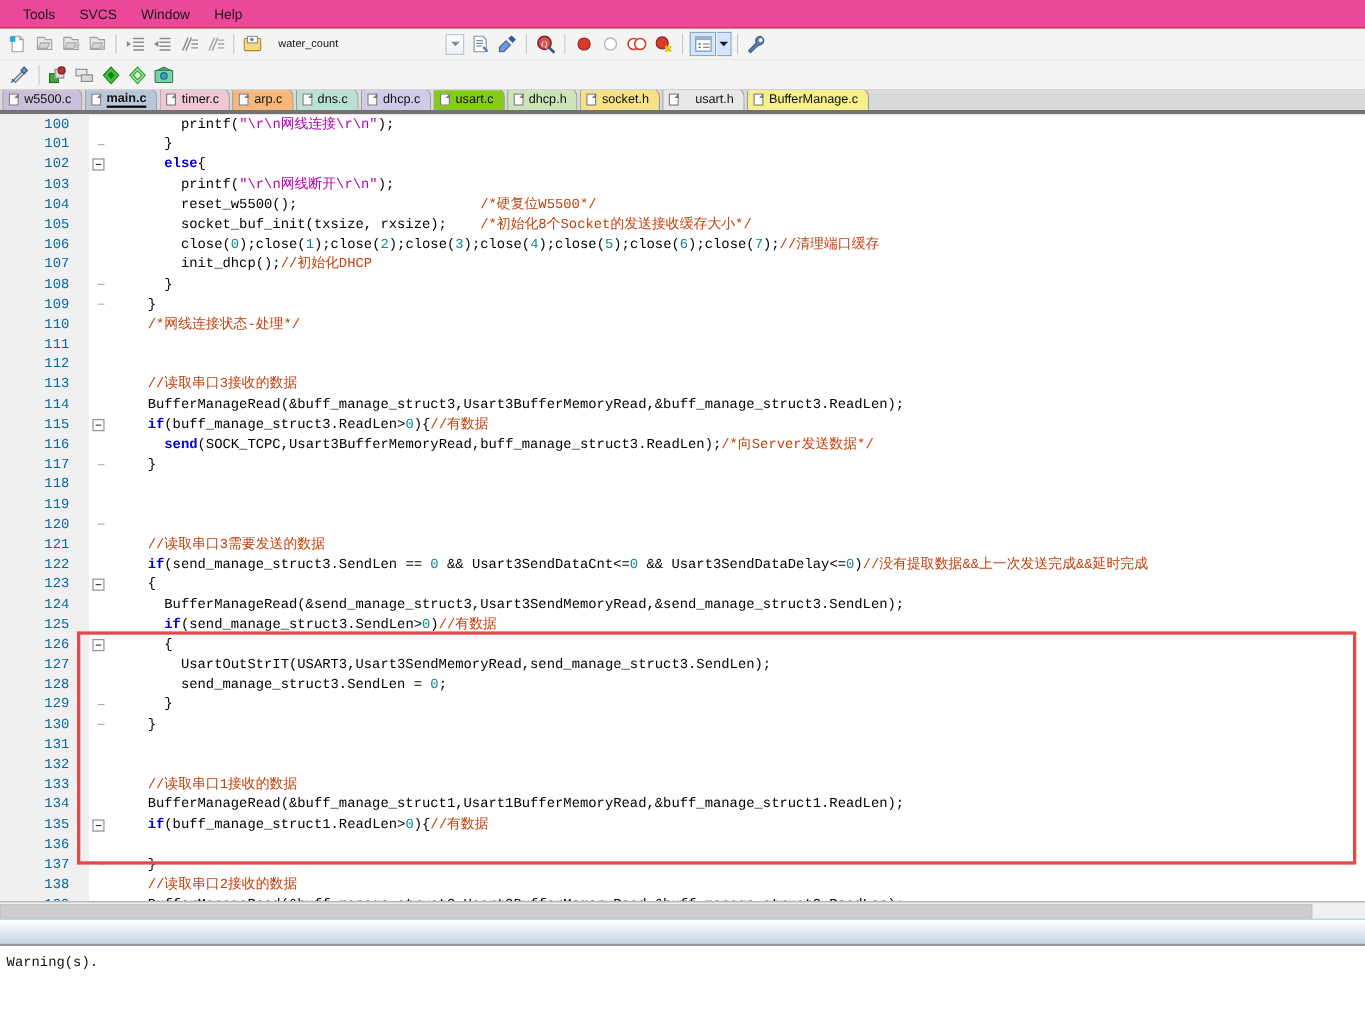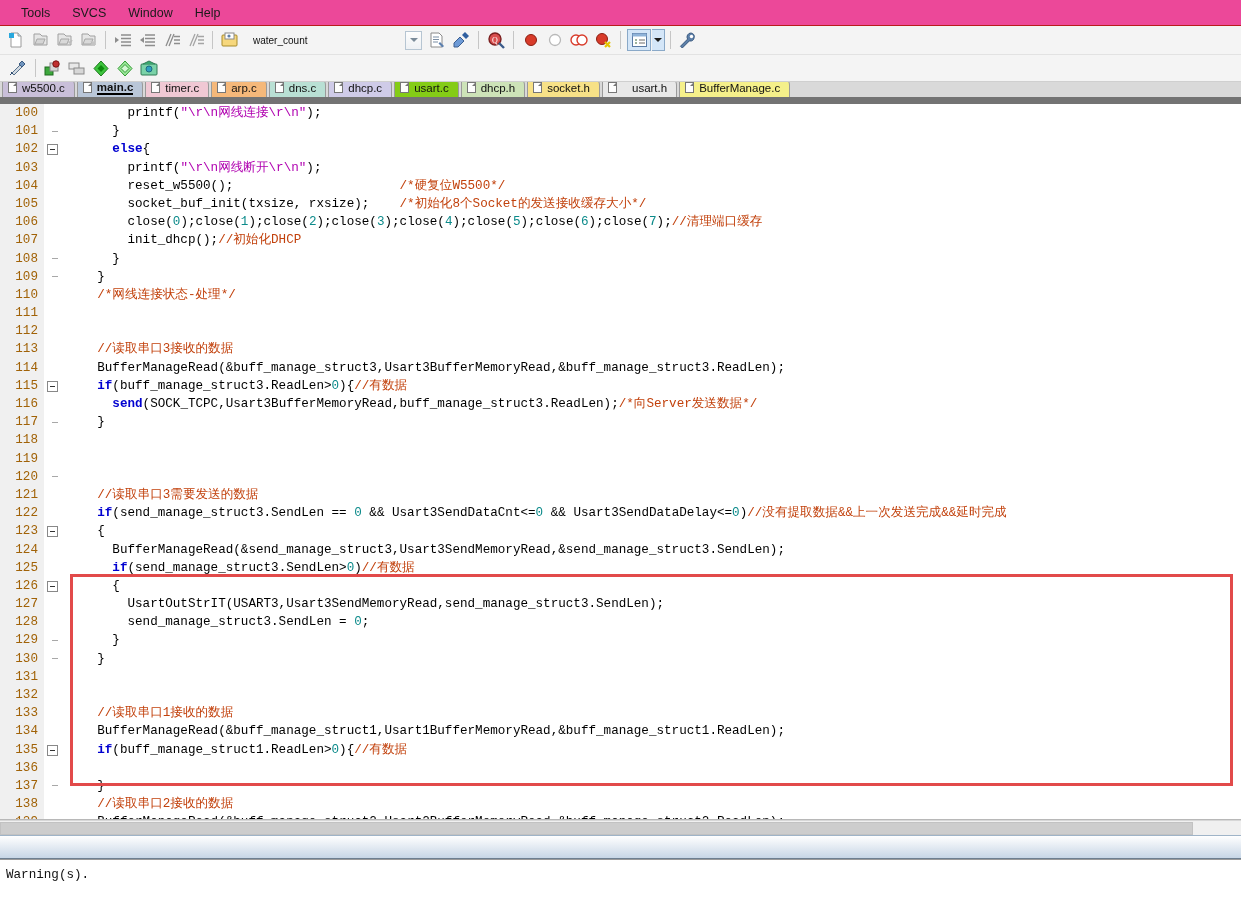--- a/index.html
+++ b/index.html
@@ -101,21 +101,21 @@
     border-top: 4px solid #1b1b1b;
   }
 
   
   #tabbar {
     height: 22px;
     background: #d9d9d9;
     display: flex;
     align-items: flex-end;
     padding-left: 2px;
-    border-bottom: 7px solid #737373;
+    border-bottom: 4px solid #737373;
     overflow: hidden;
   }
   .tab {
     height: 20px;
     display: flex;
     align-items: center;
     padding: 0 9px 0 5px;
     margin-right: 2px;
     border-radius: 4px 8px 0 0;
     border: 1px solid #9a9a9a;
@@ -165,27 +165,28 @@
   }
   .code-line {
     height: 18.2px;
     display: flex;
     align-items: flex-start;
     white-space: pre;
   }
   .ln {
     width: 44px;
     text-align: right;
-    padding-right: 6px;
-    color: #a16207;
+    padding-right: 18px;
+    color: #0369a1;
     background: #f0f0f0;
     flex: none;
     font-family: "Liberation Mono", "DejaVu Sans Mono", monospace;
     font-size: 12.6px;
     user-select: none;
+    margin-left: 37px;
   }
   .fold {
     width: 18px;
     flex: none;
     position: relative;
     background: #fbfbfb;
   }
   .fold .vline {
     position: absolute;
     left: 8px; top: 0; bottom: 0;

